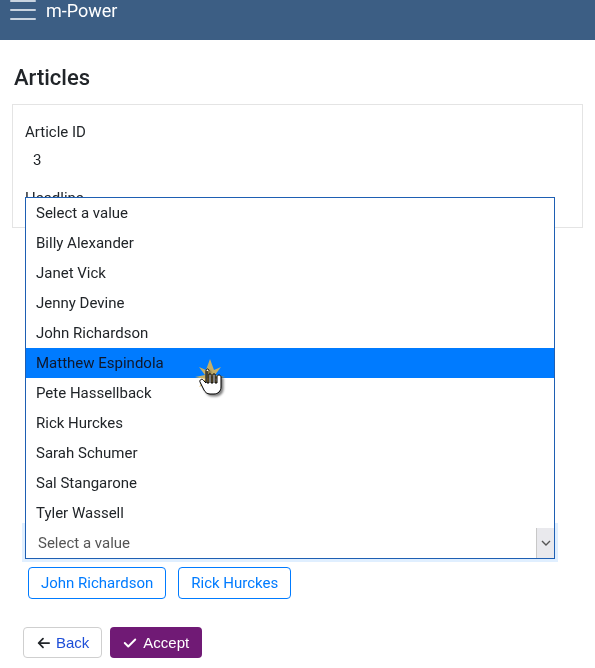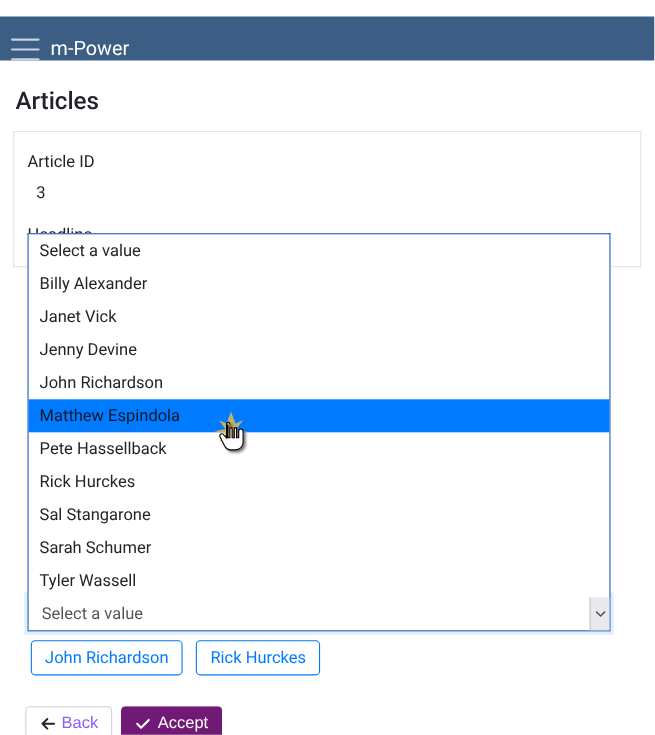--- a/index.html
+++ b/index.html
@@ -9,24 +9,23 @@
     color: #212529;
     background: #fff;
     width: 595px;
     height: 668px;
     overflow: hidden;
   }
   .navbar {
     background: #3c5e84;
     height: 40px;
     display: flex;
-    align-items: flex-end;
+    align-items: flex-start;
     padding: 0 10px;
     color: #fff;
-    margin-top: 15px;
   }
   .hamburger {
     width: 26px;
     height: 20px;
     display: flex;
     flex-direction: column;
     justify-content: space-between;
     cursor: pointer;
     margin-right: 10px;
   }
@@ -147,21 +146,21 @@
     font-size:15px;
     cursor:pointer;
     display:flex;
     align-items:center;
     gap:6px;
     border:1px solid transparent;
   }
   .btn-light {
     background:#fff;
     border:1px solid #cfcfcf;
-    color:#8b5cf6;
+    color:#1d4ed8;
   }
   .btn-success {
     background:#701a75;
     color:#fff;
   }
   .cursor {
     position:absolute;
     left: 178px;
     top: 252px;
     z-index: 30;
@@ -191,22 +190,22 @@
 
     <div class="dropdown-list">
       <div class="dropdown-item">Select a value</div>
       <div class="dropdown-item">Billy Alexander</div>
       <div class="dropdown-item">Janet Vick</div>
       <div class="dropdown-item">Jenny Devine</div>
       <div class="dropdown-item">John Richardson</div>
       <div class="dropdown-item highlight">Matthew Espindola</div>
       <div class="dropdown-item">Pete Hassellback</div>
       <div class="dropdown-item">Rick Hurckes</div>
+      <div class="dropdown-item">Sarah Schumer</div>
       <div class="dropdown-item">Sal Stangarone</div>
-      <div class="dropdown-item">Sarah Schumer</div>
       <div class="dropdown-item">Tyler Wassell</div>
     </div>
 
     <div class="select-box-wrap">
       <div class="select-box">Select a value</div>
       <div class="select-caret">
         <svg viewBox="0 0 10 10">
             <path d="M1 3 L5 7 L9 3" fill="none" stroke="#555" stroke-width="1.4"></path>
           </svg>
       </div>

